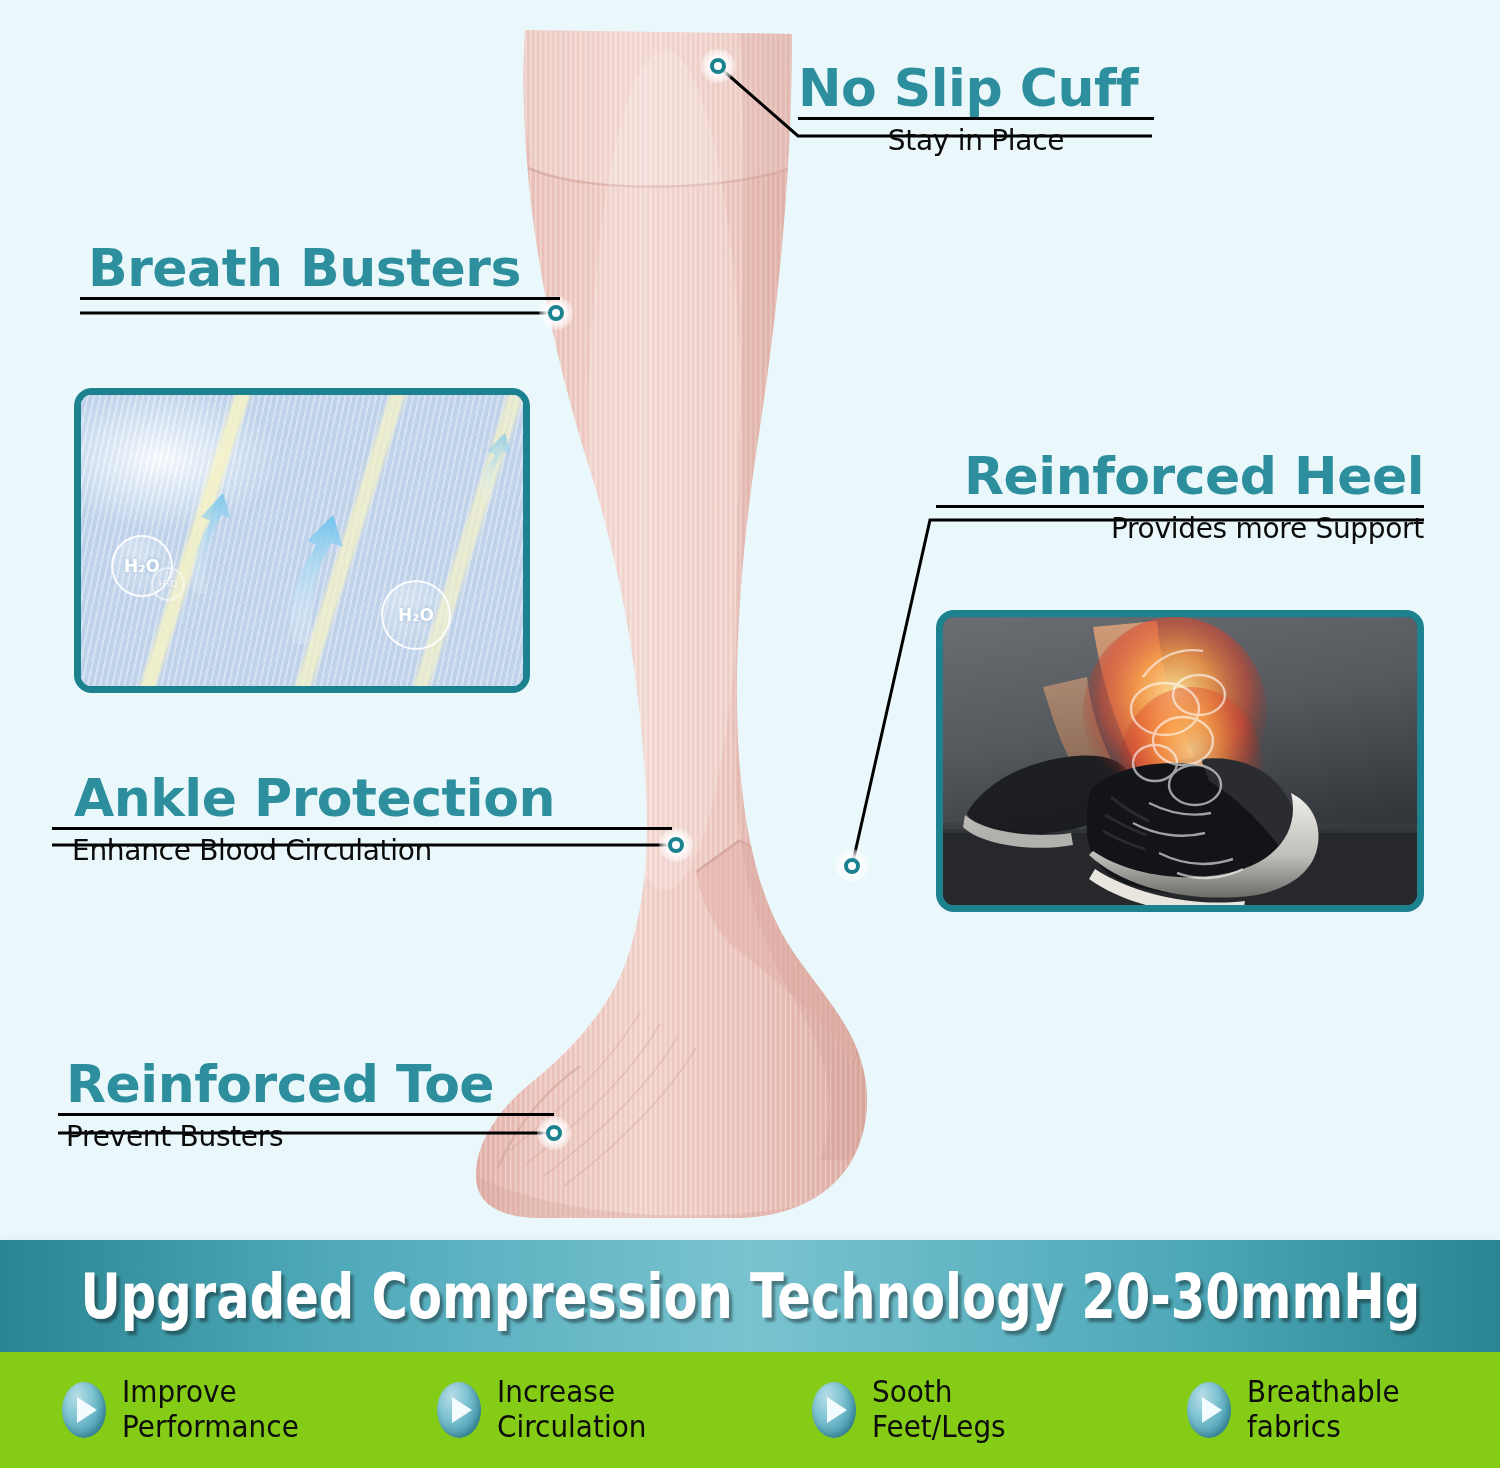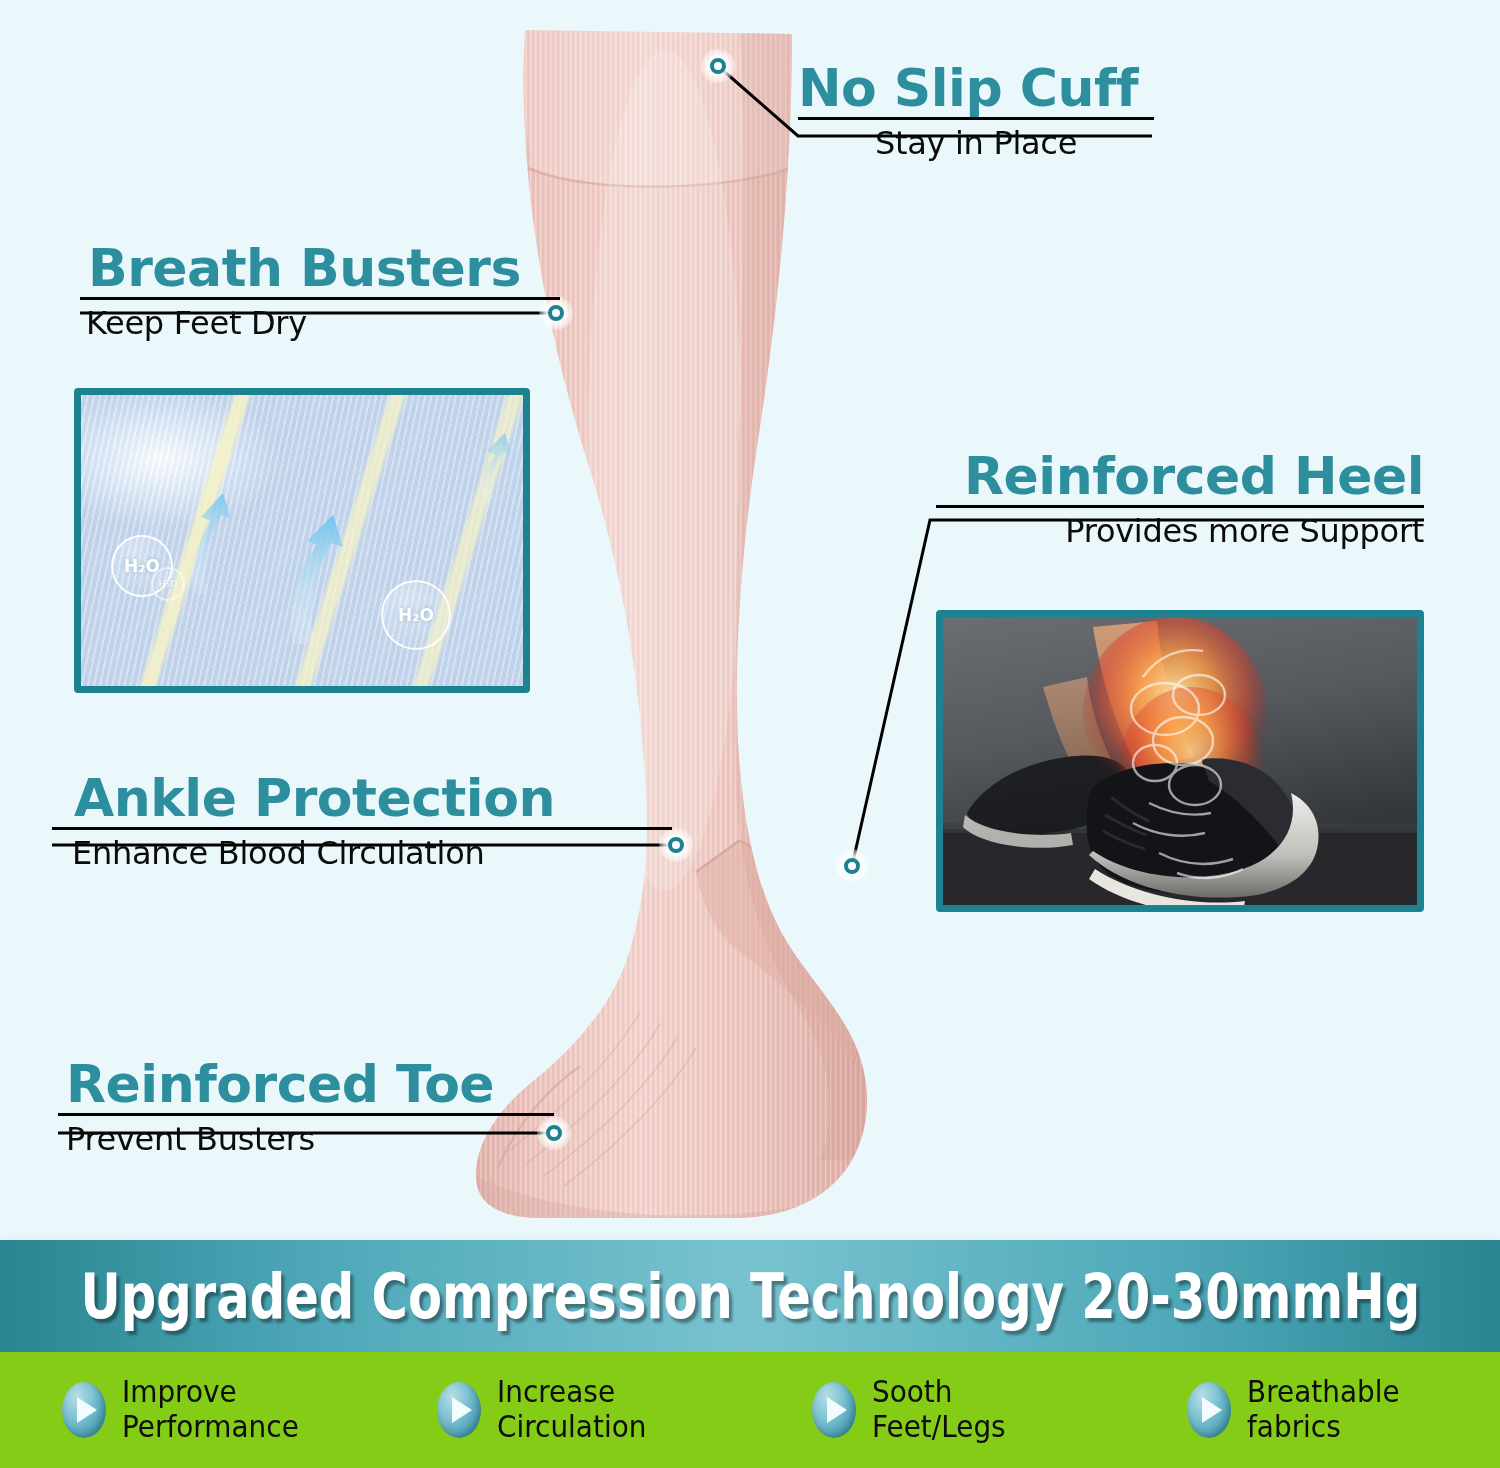--- a/index.html
+++ b/index.html
@@ -35,21 +35,21 @@
     white-space: nowrap;
     letter-spacing: -0.5px;
   }
   .callout .c-rule {
     height: 0;
     border-top: 3px solid #000;
     margin-top: 2px;
   }
   .callout .c-sub {
     color: #0b0b0b;
-    font-size: 32px;
+    font-size: 28px;
     font-weight: 400;
     line-height: 1.15;
     white-space: nowrap;
     margin-top: 5px;
     letter-spacing: -0.3px;
   }
   .callout.align-right { text-align: right; }
   .callout.align-left  { text-align: left; }
 
   
@@ -71,21 +71,21 @@
     border-radius: 50%;
     background: #ffffff;
     border: 4px solid #1d8290;
     box-sizing: border-box;
   }
 
   
   .photo-card {
     position: absolute;
     border: 7px solid #1d8290;
-    border-radius: 4px;
+    border-radius: 18px;
     overflow: hidden;
     box-sizing: border-box;
     background: #404040;
   }
 
   
   .fabric-bg {
     position: absolute; inset: 0;
     background:
       radial-gradient(ellipse 120px 70px at 18% 22%, #ffffff 0%, #dce8f6 55%, #c4d6ec 100%),
@@ -310,21 +310,20 @@
 
   <div class="callout align-left" style="left:798px;top:62px;width:356px;">
     <div class="c-title">No Slip Cuff</div>
     <div class="c-rule"></div>
     <div class="c-sub" style="text-align:center;">Stay in Place</div>
   </div>
 
   <div class="callout align-left" style="left:80px;top:242px;width:480px;">
     <div class="c-title" style="padding-left:8px;">Breath Busters</div>
     <div class="c-rule"></div>
-    <div class="c-sub" style="padding-left:6px;">Keep Feet Dry</div>
   </div>
 
   <div class="photo-card" style="left:74px;top:388px;width:456px;height:305px;">
     <div class="fabric-bg"></div>
     <div class="fabric-stripes"></div>
     <div class="fabric-yellow"></div>
 
     <svg class="abs" style="left:0;top:0;width:456px;height:305px;">
       <defs>
         <linearGradient id="arrG" x1="0" y1="1" x2="0" y2="0">

